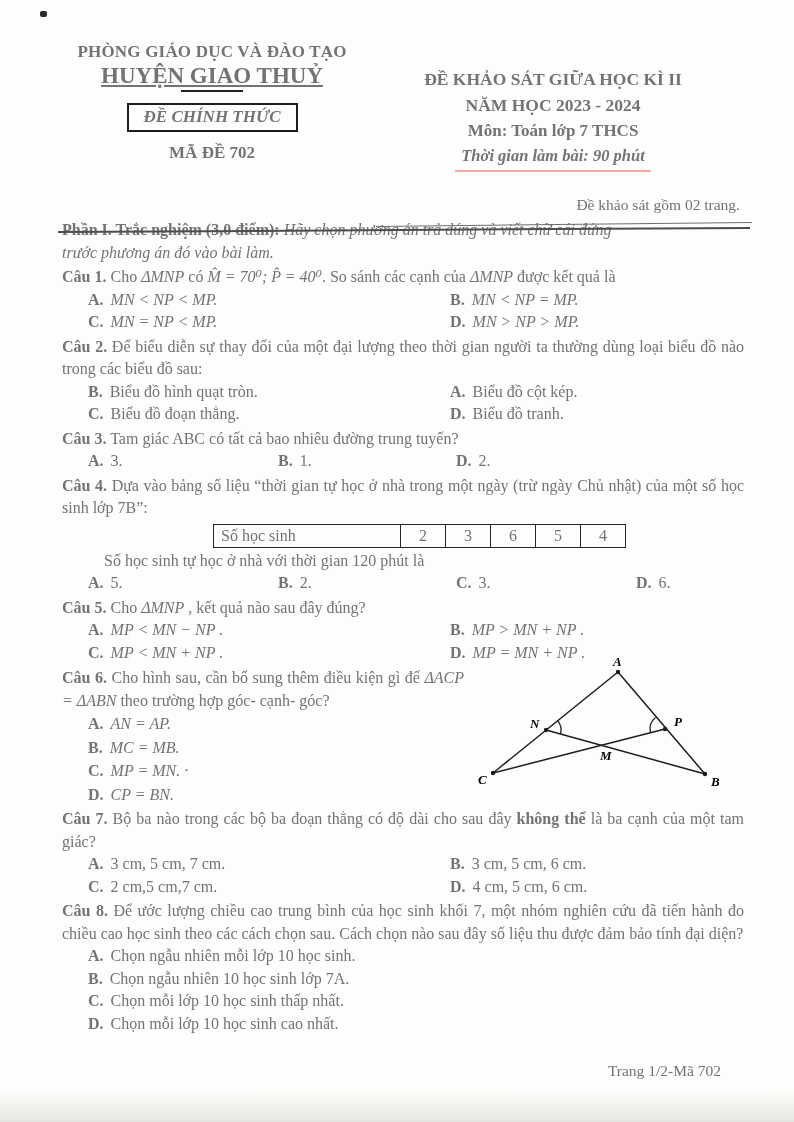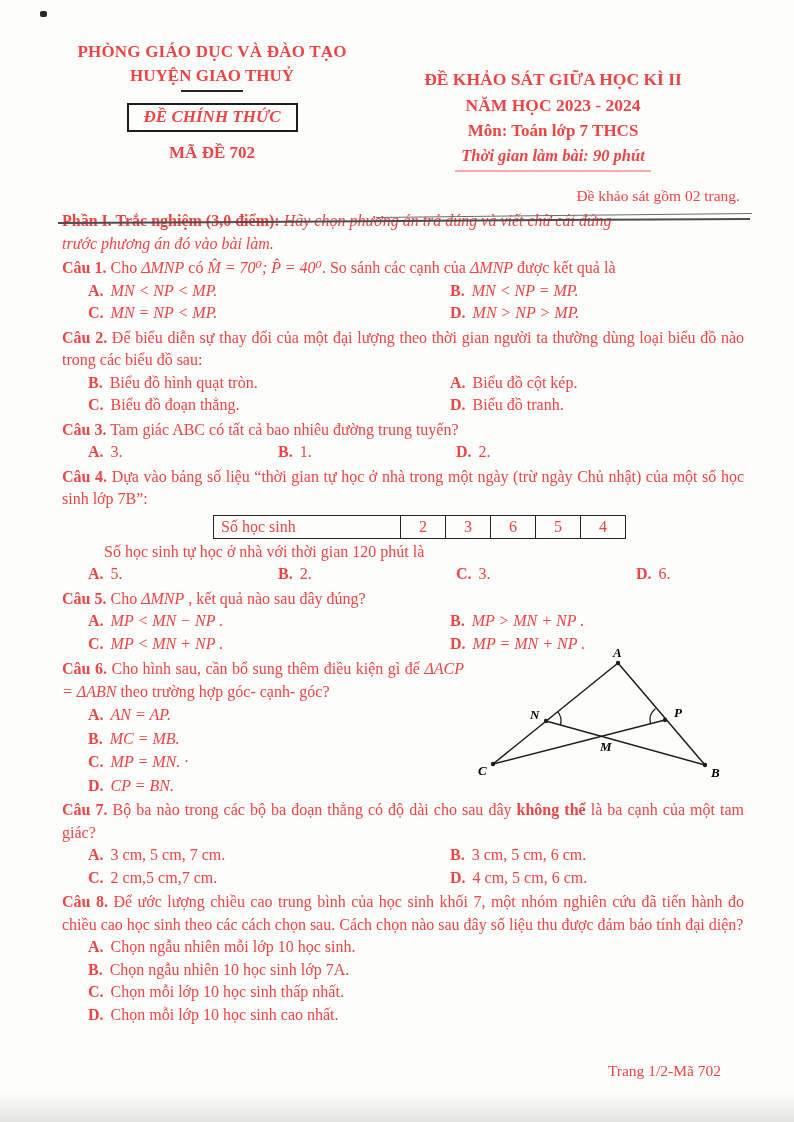--- a/index.html
+++ b/index.html
@@ -4,49 +4,49 @@
 <style>
   html,body { margin:0; padding:0; background:#d8d8d8; }
   .page {
     position:relative;
     width:794px; height:1122px;
     margin:0 auto;
     background:#fdfdfb;
     box-sizing:border-box;
     padding:40px 50px 0 62px;
     font-family:"Liberation Serif","DejaVu Serif",serif;
-    color:#ef4444;
+    color:#737373;
     font-size:16px;
     overflow:hidden;
   }
   .page::after{
     content:""; position:absolute; left:0; right:0; bottom:0; height:30px;
     background:linear-gradient(to bottom, rgba(60,60,55,0) 0%, rgba(60,60,55,0.13) 100%);
     pointer-events:none;
   }
   .speck{ position:absolute; left:40px; top:11px; width:7px; height:6px; background:#2a2a2a; border-radius:2px; }
 
   
   .hdr { display:flex; }
   .hdr-left { width:44%; text-align:center; }
   .hdr-right { width:56%; text-align:center;margin-top:26px; }
   .org1 { font-weight:bold; font-size:17px; line-height:24px; letter-spacing:.2px; }
-  .org2 { font-weight:bold; font-size:17px; line-height:24px; }
+  .org2 { font-weight:bold; font-size:23px; line-height:24px;text-decoration:underline; }
   .org-underline { width:62px; height:2px; background:#242424; margin:2px auto 0 auto; }
   .official-box {
     display:inline-block; margin-top:11px; padding:2px 15px 3px 15px;
     border:2px solid #1d1d1d; font-weight:bold; font-size:17px;font-style:italic;
   }
   .exam-code { font-weight:bold; font-size:17px; margin-top:11px; }
   .t1 { font-weight:bold; font-size:17.5px; line-height:26px; }
   .t2 { font-weight:bold; font-size:17.5px; line-height:26px; }
   .t3 { font-weight:bold; font-size:17px; line-height:26px; }
   .t4 { font-weight:bold; font-style:italic; font-size:16.5px; line-height:24px;
         display:inline-block; border-bottom:2px solid #fca5a5; padding:0 6px 2px 6px; }
-  .pagecount { text-align:right; font-size:15.5px; margin-top:15px; padding-right:4px; }
+  .pagecount { text-align:right; font-size:15.5px; margin-top:24px; padding-right:4px; }
 
   
   .section { position:relative; margin-top:4px; }
   .section p { margin:0; line-height:23px; text-align:justify; }
   .sec-title { font-weight:bold; }
   .sec-instr { font-style:italic; }
   .strike1 { position:absolute; left:-4px; right:-6px; top:11px; height:1.6px;
              background:#4d4d4d; transform:rotate(-0.35deg); }
   .strike2 { position:absolute; left:46%; right:-8px; top:6px; height:1.2px;
              background:#6e6e6e; transform:rotate(-0.6deg); }

